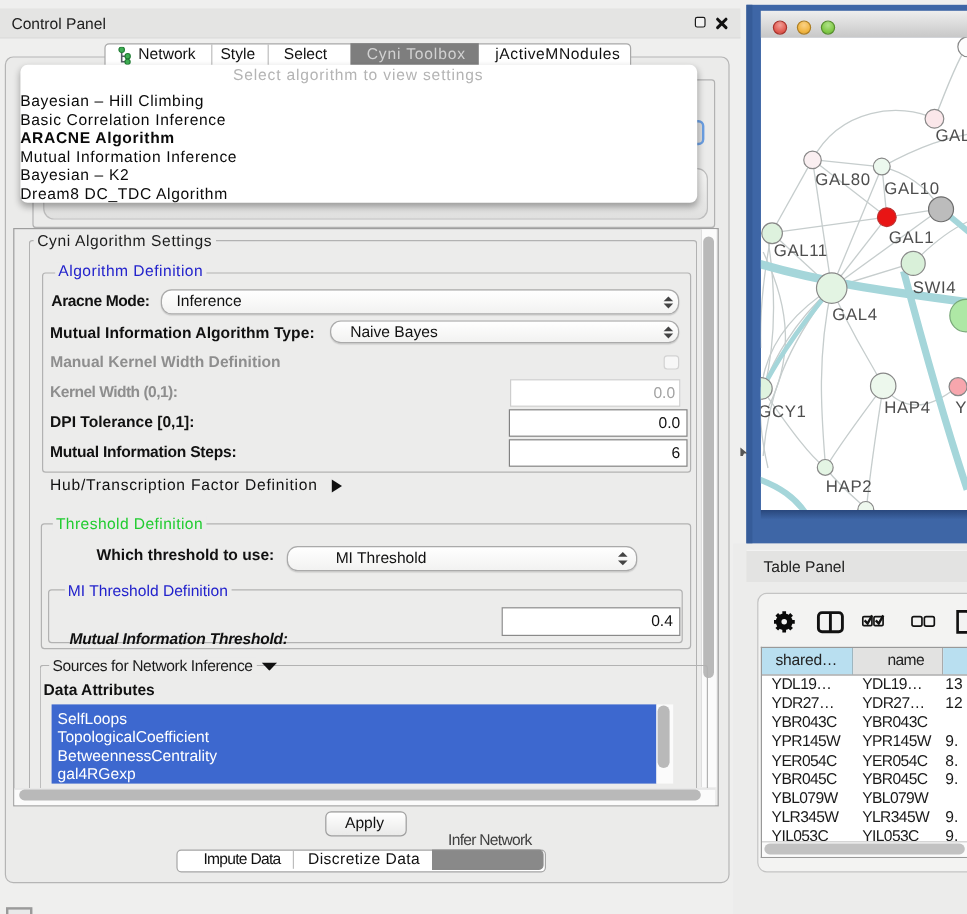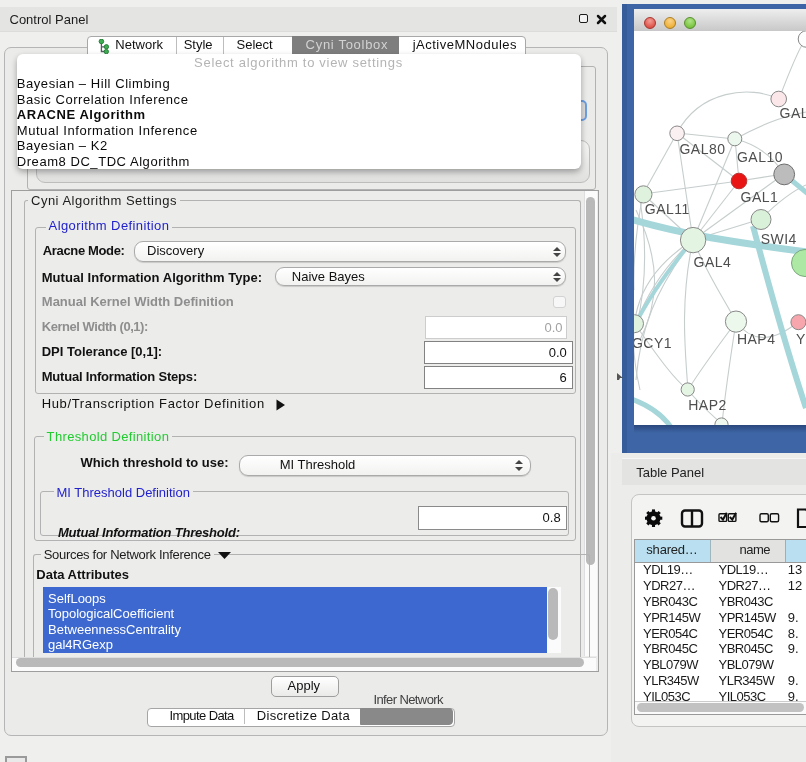--- a/index.html
+++ b/index.html
@@ -55,21 +55,21 @@
 <div class="abs" style="left:16px;top:658px;width:568px;height:9px;background:#b9b9b9;border-radius:5px;"></div>
 
 <div class="abs" style="left:24.2px;top:200.4px;width:555px;height:456px;border:1px solid #b2b2b2;border-bottom:none;border-radius:3px 3px 0 0;"></div>
 <div class="gblabel" style="left:28px;top:194px;color:#1c1c1c;letter-spacing:0.5px;">Cyni Algorithm Settings</div>
 
 <div class="gb" style="left:35px;top:226.5px;width:538.5px;height:165px;"></div>
 <div class="gblabel" style="left:45.6px;top:219px;color:#2222cc;letter-spacing:0.4px;">Algorithm Definition</div>
 
 <div class="t13" style="left:42.8px;top:244.3px;font-weight:bold;letter-spacing:-0.35px;">Aracne Mode:</div>
 <div class="combo" style="left:134px;top:241.2px;width:430px;height:18.5px;"></div>
-<div class="t13" style="left:147.1px;top:244px;">Discovery</div>
+<div class="t13" style="left:147.1px;top:244px;">Inference</div>
 <div class="stp" style="left:552.6px;top:246.5px;border-bottom:4.5px solid #444;"></div>
 <div class="stp" style="left:552.6px;top:253px;border-top:4.5px solid #444;"></div>
 
 <div class="t13" style="left:41.7px;top:270.5px;font-weight:bold;letter-spacing:0.05px;">Mutual Information Algorithm Type:</div>
 <div class="combo" style="left:275px;top:266.8px;width:289px;height:17.5px;"></div>
 <div class="t13" style="left:291.8px;top:269.5px;">Naive Bayes</div>
 <div class="stp" style="left:552.6px;top:271.5px;border-bottom:4.5px solid #444;"></div>
 <div class="stp" style="left:552.6px;top:278px;border-top:4.5px solid #444;"></div>
 
 <div class="t13" style="left:41.8px;top:295.3px;font-weight:bold;color:#8e8e8e;">Manual Kernel Width Definition</div>
@@ -95,21 +95,21 @@
 <div class="t13" style="left:80.5px;top:456.3px;font-weight:bold;">Which threshold to use:</div>
 <div class="combo" style="left:239px;top:454.7px;width:289.5px;height:19px;"></div>
 <div class="t13" style="left:253.7px;top:458px;margin-left:26px;">MI Threshold</div>
 <div class="stp" style="left:514.6px;top:460px;border-bottom:4.5px solid #444;"></div>
 <div class="stp" style="left:514.6px;top:466.5px;border-top:4.5px solid #444;"></div>
 
 <div class="gb" style="left:40.3px;top:491.3px;width:527.2px;height:42.4px;"></div>
 <div class="gblabel" style="left:53.5px;top:485.6px;color:#2222cc;">MI Threshold Definition</div>
 
 <div class="t13" style="left:57.9px;top:526px;font-weight:bold;letter-spacing:-0.2px;font-style:italic;">Mutual Information Threshold:</div>
-<div class="tfield" style="left:418.4px;top:505.9px;width:141.3px;height:22.3px;line-height:22.3px;border:1px solid #8a8a8a;padding-right:5px;color:#111;">0.8</div>
+<div class="tfield" style="left:418.4px;top:505.9px;width:141.3px;height:22.3px;line-height:22.3px;border:1px solid #8a8a8a;padding-right:5px;color:#111;">0.4</div>
 
 <div class="abs" style="left:33px;top:554.4px;width:554.5px;height:102px;border:1px solid #b2b2b2;border-bottom:none;border-radius:3px 3px 0 0;"></div>
 <div class="gblabel" style="left:40.7px;top:548.4px;color:#1c1c1c;letter-spacing:-0.3px;">Sources for Network Inference</div>
 <svg class="abs" style="left:218px;top:551.5px;" width="13" height="7" viewBox="0 0 13 7">
     <path d="M0 0 L13 0 L6.5 7 Z" fill="#111"></path>
   </svg>
 <div class="t13" style="left:36.3px;top:567.5px;font-weight:bold;">Data Attributes</div>
 
 <div class="abs" style="left:43px;top:586.8px;width:503.5px;height:66.7px;background:#3d68cf;"></div>
 <div class="abs" style="left:48px;top:590.7px;font-size:13px;color:#fff;line-height:15.5px;">SelfLoops<br>TopologicalCoefficient<br>BetweennessCentrality<br>gal4RGexp</div>

